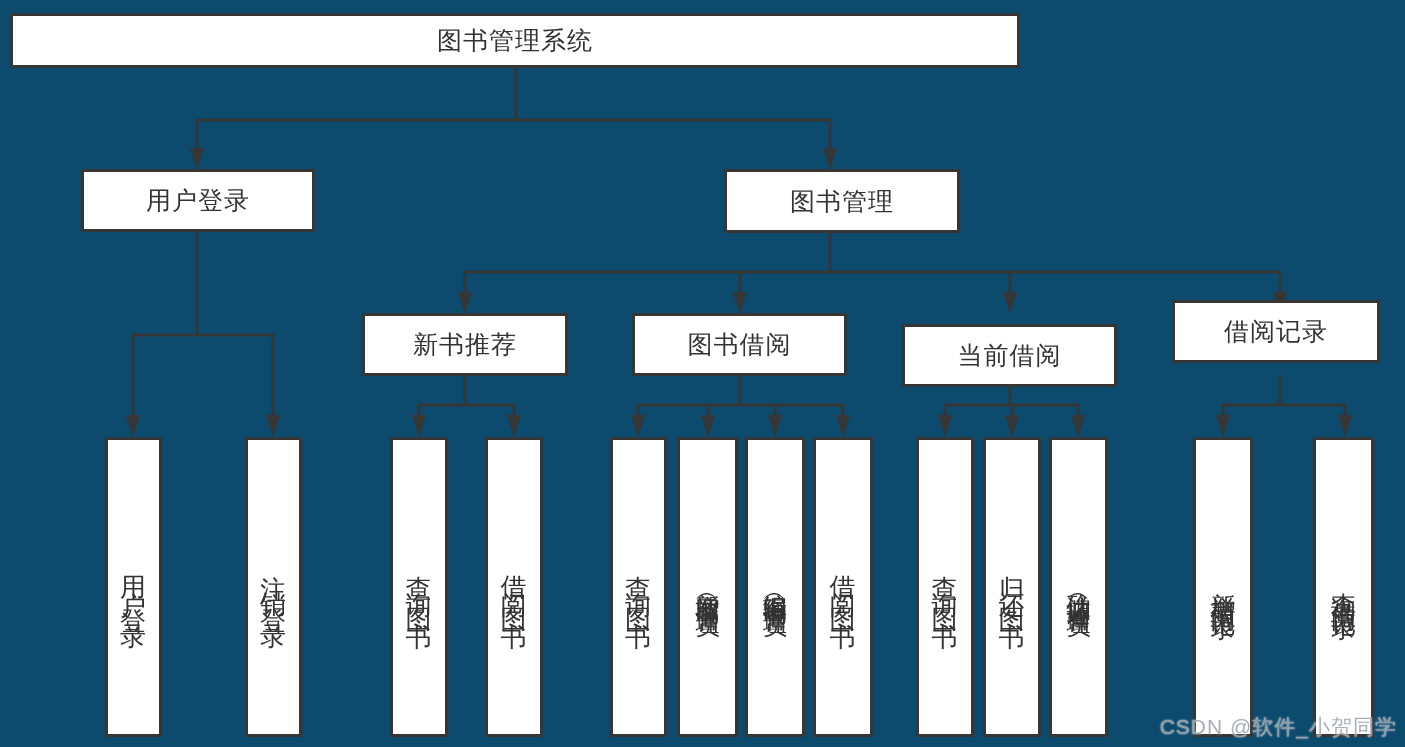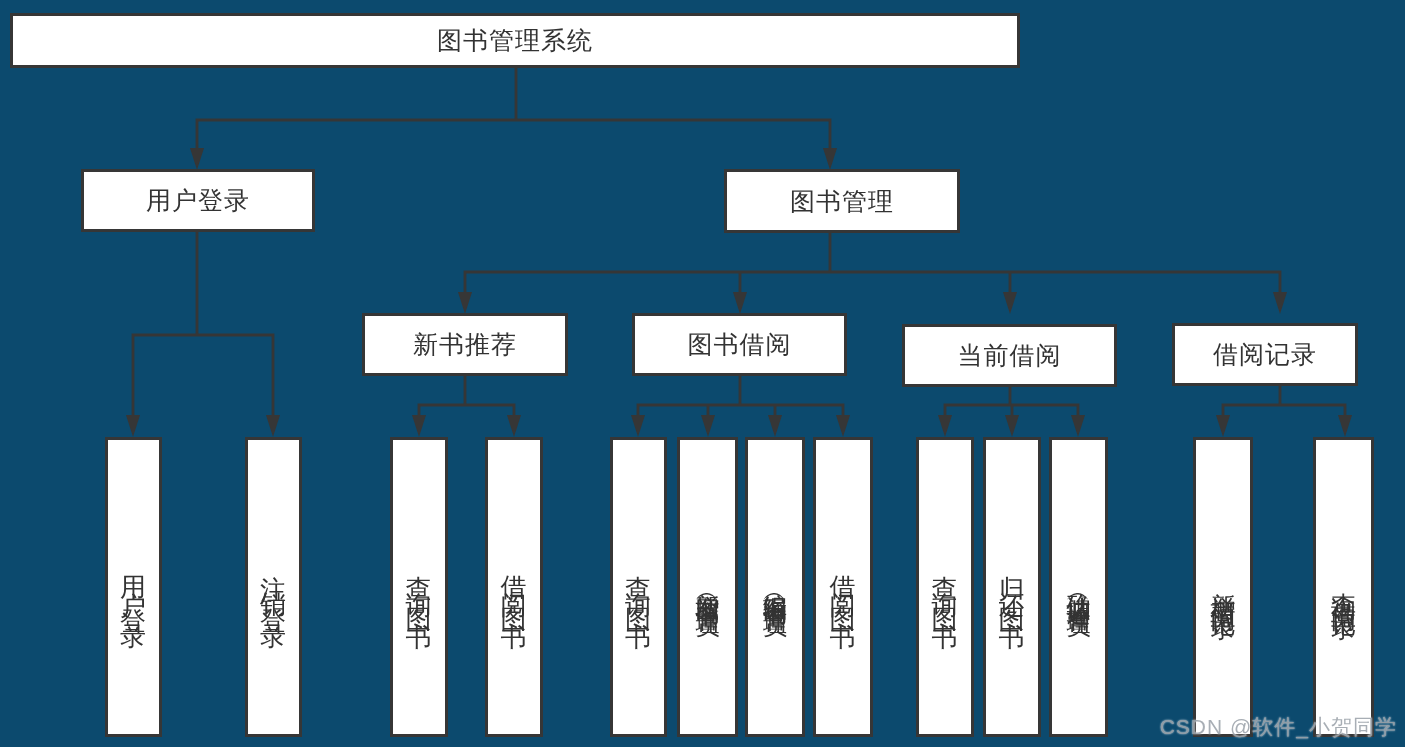--- a/index.html
+++ b/index.html
@@ -105,21 +105,21 @@
 
   <div class="node" style="left:632px; top:313px; width:215px; height:63px;">
     <span>图书借阅</span>
   </div>
   <div class="node" style="left:362px; top:313px; width:206px; height:63px;">
     <span>新书推荐</span>
   </div>
   <div class="node" style="left:902px; top:324px; width:215px; height:63px;">
     <span>当前借阅</span>
   </div>
-  <div class="node" style="left:1172px; top:323px; width:186px; height:63px;">
+  <div class="node" style="left:1172px; top:300px; width:208px; height:63px;">
     <span>借阅记录</span>
   </div>
 
   <div class="node vnode" style="left:105px; top:437px; width:57px; height:300px;">
     <span>用户登录</span>
   </div>
   <div class="node vnode" style="left:245px; top:437px; width:57px; height:300px;">
     <span>注销登录</span>
   </div>
 

